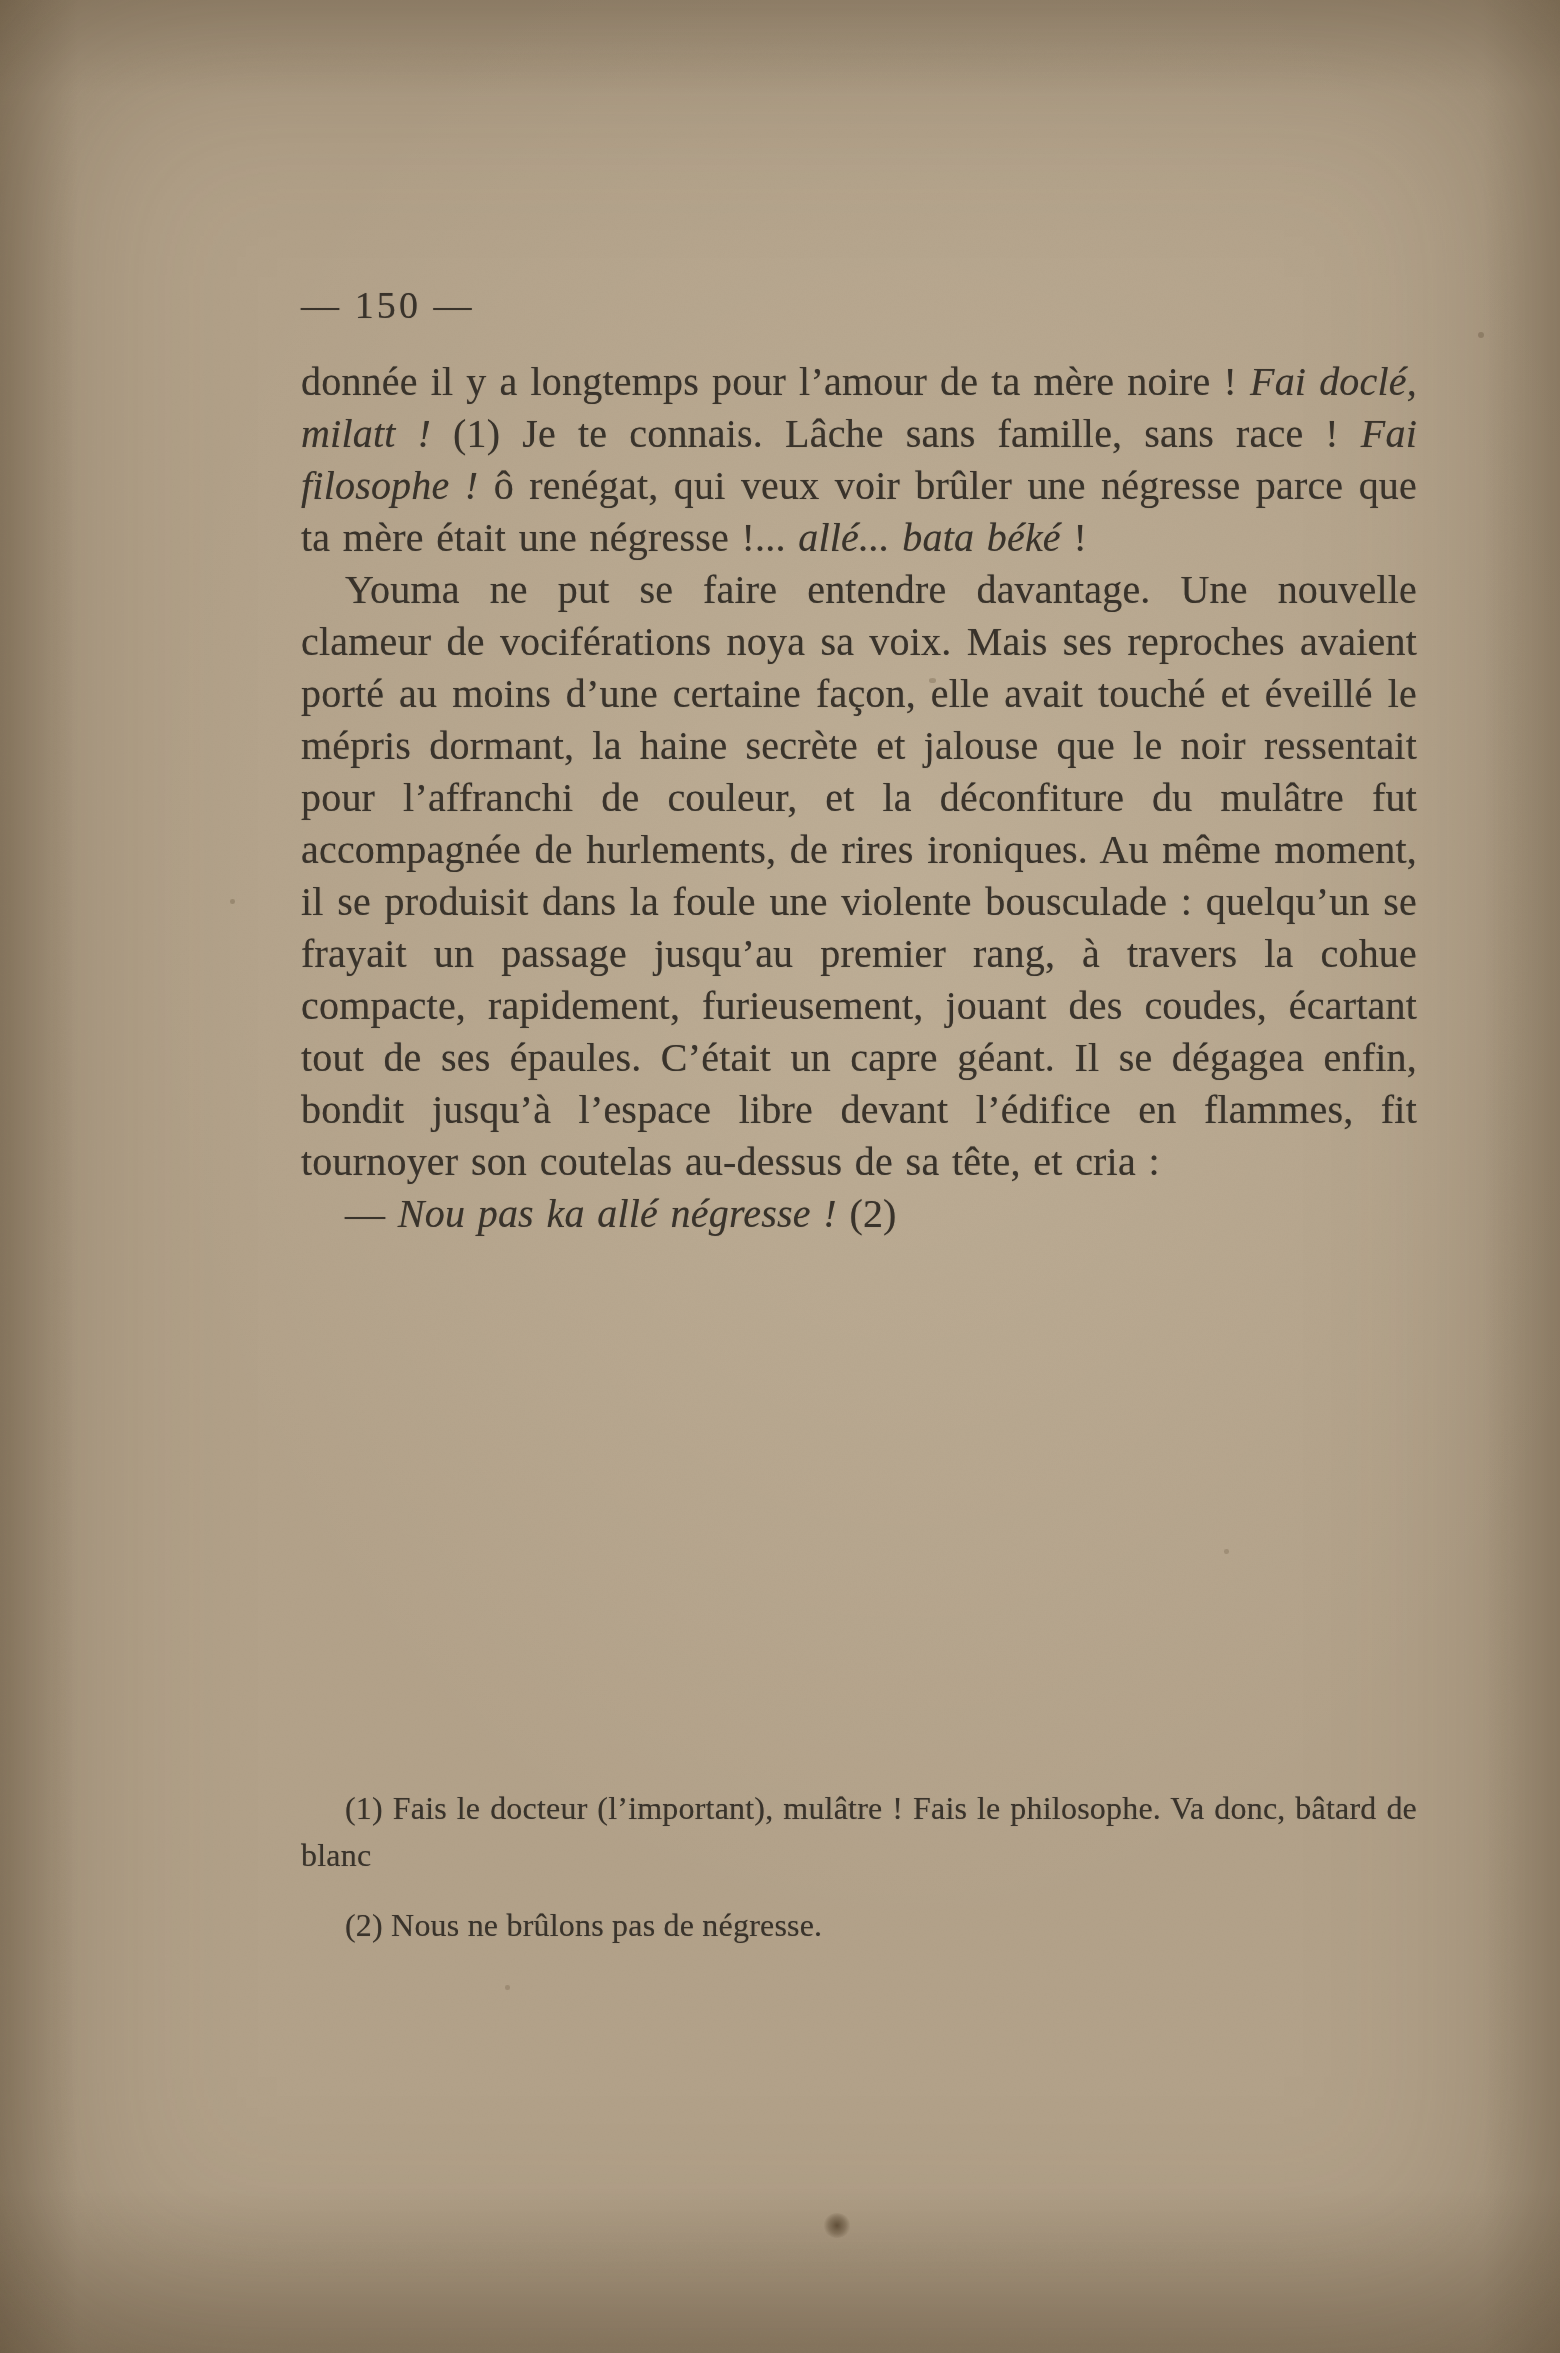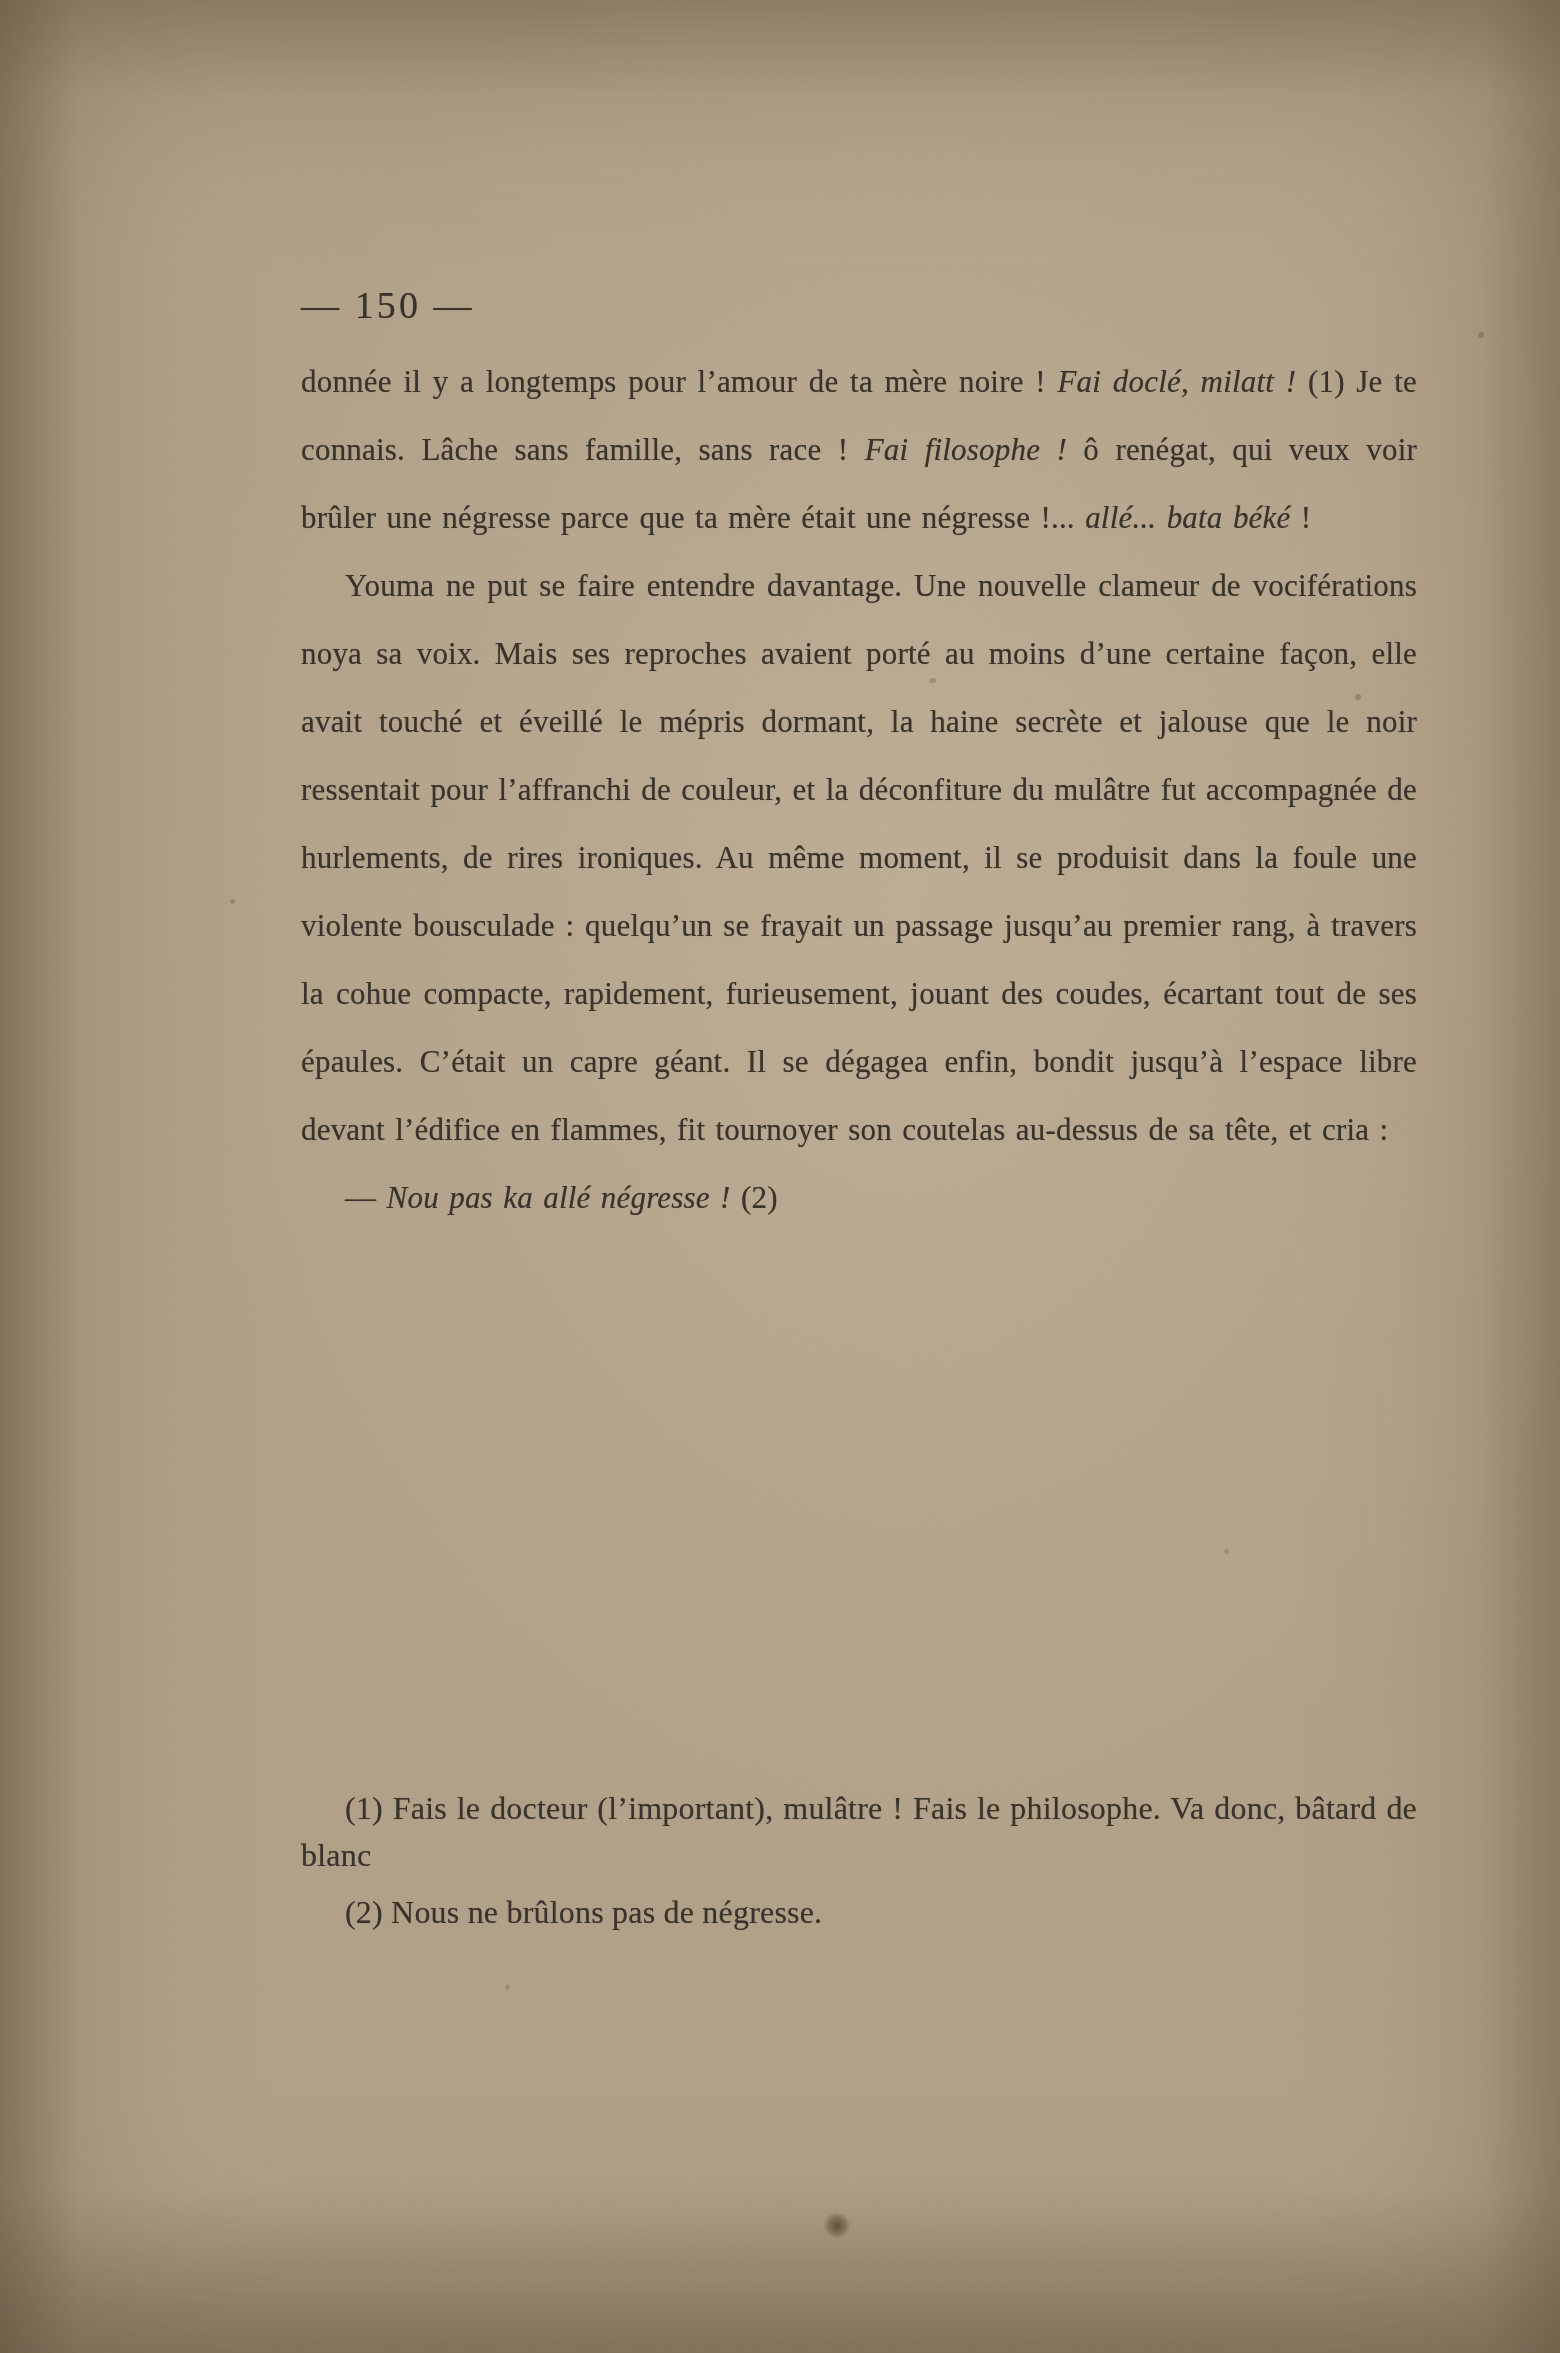--- a/index.html
+++ b/index.html
@@ -31,46 +31,46 @@
     top: 283px;
     left: 301px;
     width: 1116px;
     text-align: left;
     font-size: 38px;
     letter-spacing: 3.1px;
     text-shadow: 0 0 0.8px rgba(57,51,43,0.55);
   }
   .body-text {
     position: absolute;
-    top: 348px;
+    top: 356px;
     left: 301px;
     width: 1116px;
-    font-size: 31px;
-    line-height: 68px;
+    font-size: 40px;
+    line-height: 52px;
     text-align: justify;
     letter-spacing: 0.2px;
     word-spacing: 2.4px;
     text-shadow: 0 0 0.8px rgba(57,51,43,0.55);
   }
   .para { text-indent: 0; }
   .para.indent { text-indent: 44px; }
   .para em { font-style: italic; }
   .footnotes {
     position: absolute;
     top: 1785px;
     left: 301px;
     width: 1116px;
     font-size: 32px;
     line-height: 47px;
     text-align: justify;
     letter-spacing: 0.2px;
     text-shadow: 0 0 0.8px rgba(57,51,43,0.5);
   }
   .footnote { text-indent: 44px; }
-  .footnote + .footnote { margin-top: 10px; }
+  .footnote + .footnote { margin-top: 23px; }
   .stain {
     position: absolute;
     border-radius: 50%;
     pointer-events: none;
   }
   .stain-bottom {
     left: 823px; top: 2213px; width: 28px; height: 25px;
     background: radial-gradient(circle, rgba(74,56,34,0.75) 0%, rgba(74,56,34,0.35) 45%, rgba(74,56,34,0) 72%);
   }
   .speck-1 { left: 1355px; top: 694px; width: 5.5px; height: 5.5px; background: rgba(80,62,40,0.30); }

